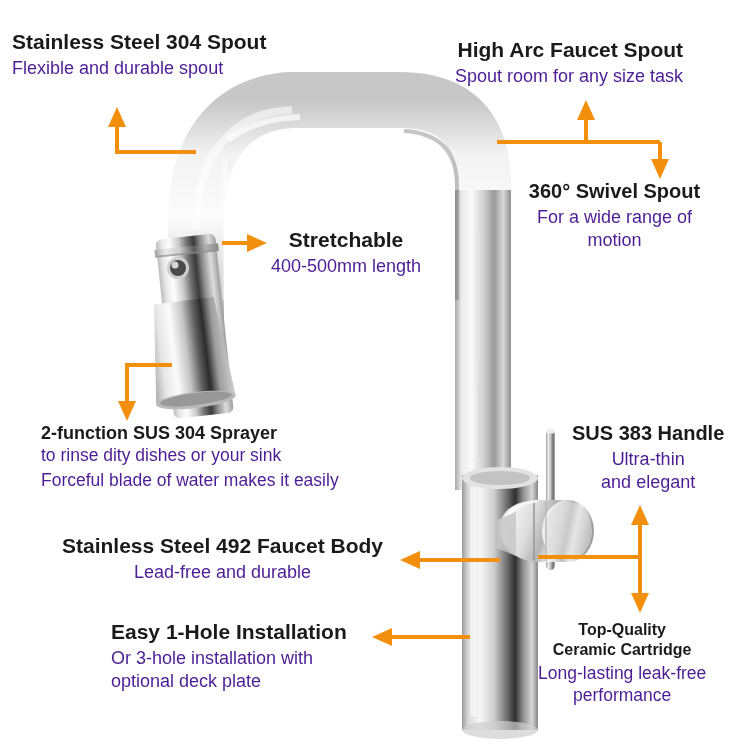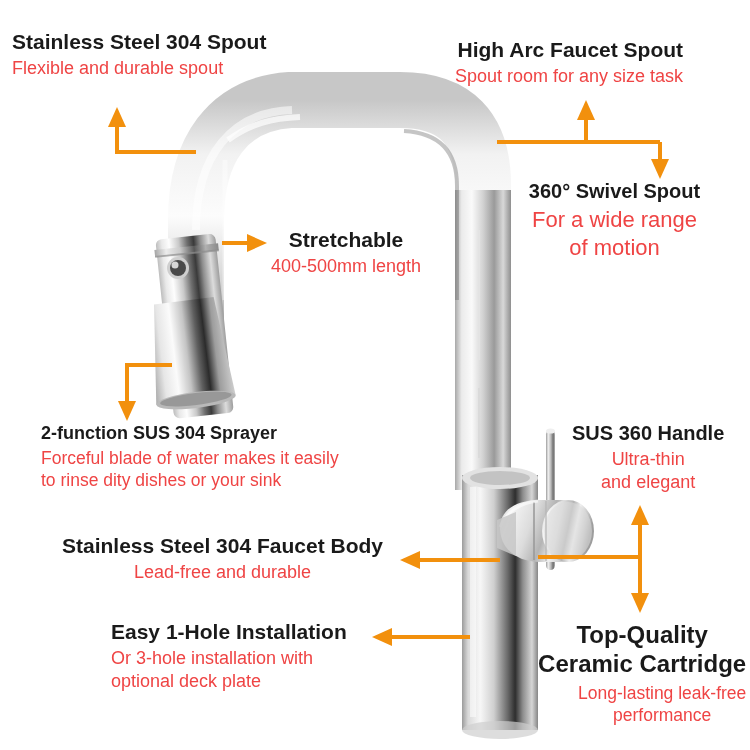--- a/index.html
+++ b/index.html
@@ -15,40 +15,40 @@
   #arrow-layer{position:absolute;left:0;top:0;width:750px;height:750px;pointer-events:none;}
 
   .callout{position:absolute;}
   .c-title{
     font-weight:bold;
     color:#1a1a1a;
     line-height:1.16;
     white-space:nowrap;
   }
   .c-sub{
-    color:#ef4444;
+    color:#4c1d95;
     line-height:1.26;
     margin-top:3px;
   }
   .c-sub.nowrap{white-space:nowrap;}
   .align-center{text-align:center;}
   .align-left{text-align:left;}
 
   
   #co-spout       {left:12px;  top:30px;  }
   #co-spout .c-title{font-size:21px;}
   #co-spout .c-sub  {font-size:18px;}
 
   #co-higharc     {left:455px; top:38px;text-align:right;  }
   #co-higharc .c-title{font-size:21px;}
   #co-higharc .c-sub  {font-size:18px;}
 
   #co-swivel      {left:527px; top:180px; }
   #co-swivel .c-title{font-size:20px;}
-  #co-swivel .c-sub  {font-size:22px;width:175px;}
+  #co-swivel .c-sub  {font-size:18px;width:175px;}
 
   #co-stretch     {left:271px; top:228px; }
   #co-stretch .c-title{font-size:21px;}
   #co-stretch .c-sub  {font-size:18px;}
 
   #co-sprayer     {left:41px;  top:423px; }
   #co-sprayer .c-title{font-size:18px;}
   #co-sprayer .c-sub  {font-size:17.5px;}
 
   #co-handle      {left:572px; top:422px; }
@@ -57,22 +57,22 @@
 
   #co-body        {left:62px;  top:534px; }
   #co-body .c-title{font-size:21px;}
   #co-body .c-sub  {font-size:18px;}
 
   #co-install     {left:111px; top:620px; }
   #co-install .c-title{font-size:21px;}
   #co-install .c-sub  {font-size:18px;}
 
   #co-cartridge   {left:538px; top:620px; }
-  #co-cartridge .c-title{font-size:24px;line-height:1.22;}
-  #co-cartridge .c-sub  {font-size:17.5px;padding-left:40px;}
+  #co-cartridge .c-title{font-size:16px;line-height:1.22;}
+  #co-cartridge .c-sub  {font-size:17.5px;}
 </style>
 </head>
 <body>
 
 <div id="stage">
 
   <svg id="faucet-art" viewBox="0 0 750 750">
     <defs>
 
       <linearGradient id="chromeH" x1="0" y1="0" x2="1" y2="0">
@@ -282,32 +282,32 @@
     <div class="c-sub">For a wide range of motion</div>
   </div>
 
   <div class="callout align-center" id="co-stretch">
     <div class="c-title">Stretchable</div>
     <div class="c-sub nowrap">400-500mm length</div>
   </div>
 
   <div class="callout align-left" id="co-sprayer">
     <div class="c-title">2-function SUS 304 Sprayer</div>
+    <div class="c-sub nowrap" style="margin-top:0">to rinse dity dishes or your sink</div>
     <div class="c-sub nowrap">Forceful blade of water makes it easily</div>
-    <div class="c-sub nowrap" style="margin-top:0">to rinse dity dishes or your sink</div>
   </div>
 
   <div class="callout align-center" id="co-handle">
-    <div class="c-title">SUS 360 Handle</div>
+    <div class="c-title">SUS 383 Handle</div>
     <div class="c-sub nowrap">Ultra-thin</div>
     <div class="c-sub nowrap" style="margin-top:0">and elegant</div>
   </div>
 
   <div class="callout align-center" id="co-body">
-    <div class="c-title">Stainless Steel 304 Faucet Body</div>
+    <div class="c-title">Stainless Steel 492 Faucet Body</div>
     <div class="c-sub nowrap">Lead-free and durable</div>
   </div>
 
   <div class="callout align-left" id="co-install">
     <div class="c-title">Easy 1-Hole Installation</div>
     <div class="c-sub nowrap">Or 3-hole installation with</div>
     <div class="c-sub nowrap" style="margin-top:0">optional deck plate</div>
   </div>
 
   <div class="callout align-center" id="co-cartridge">

